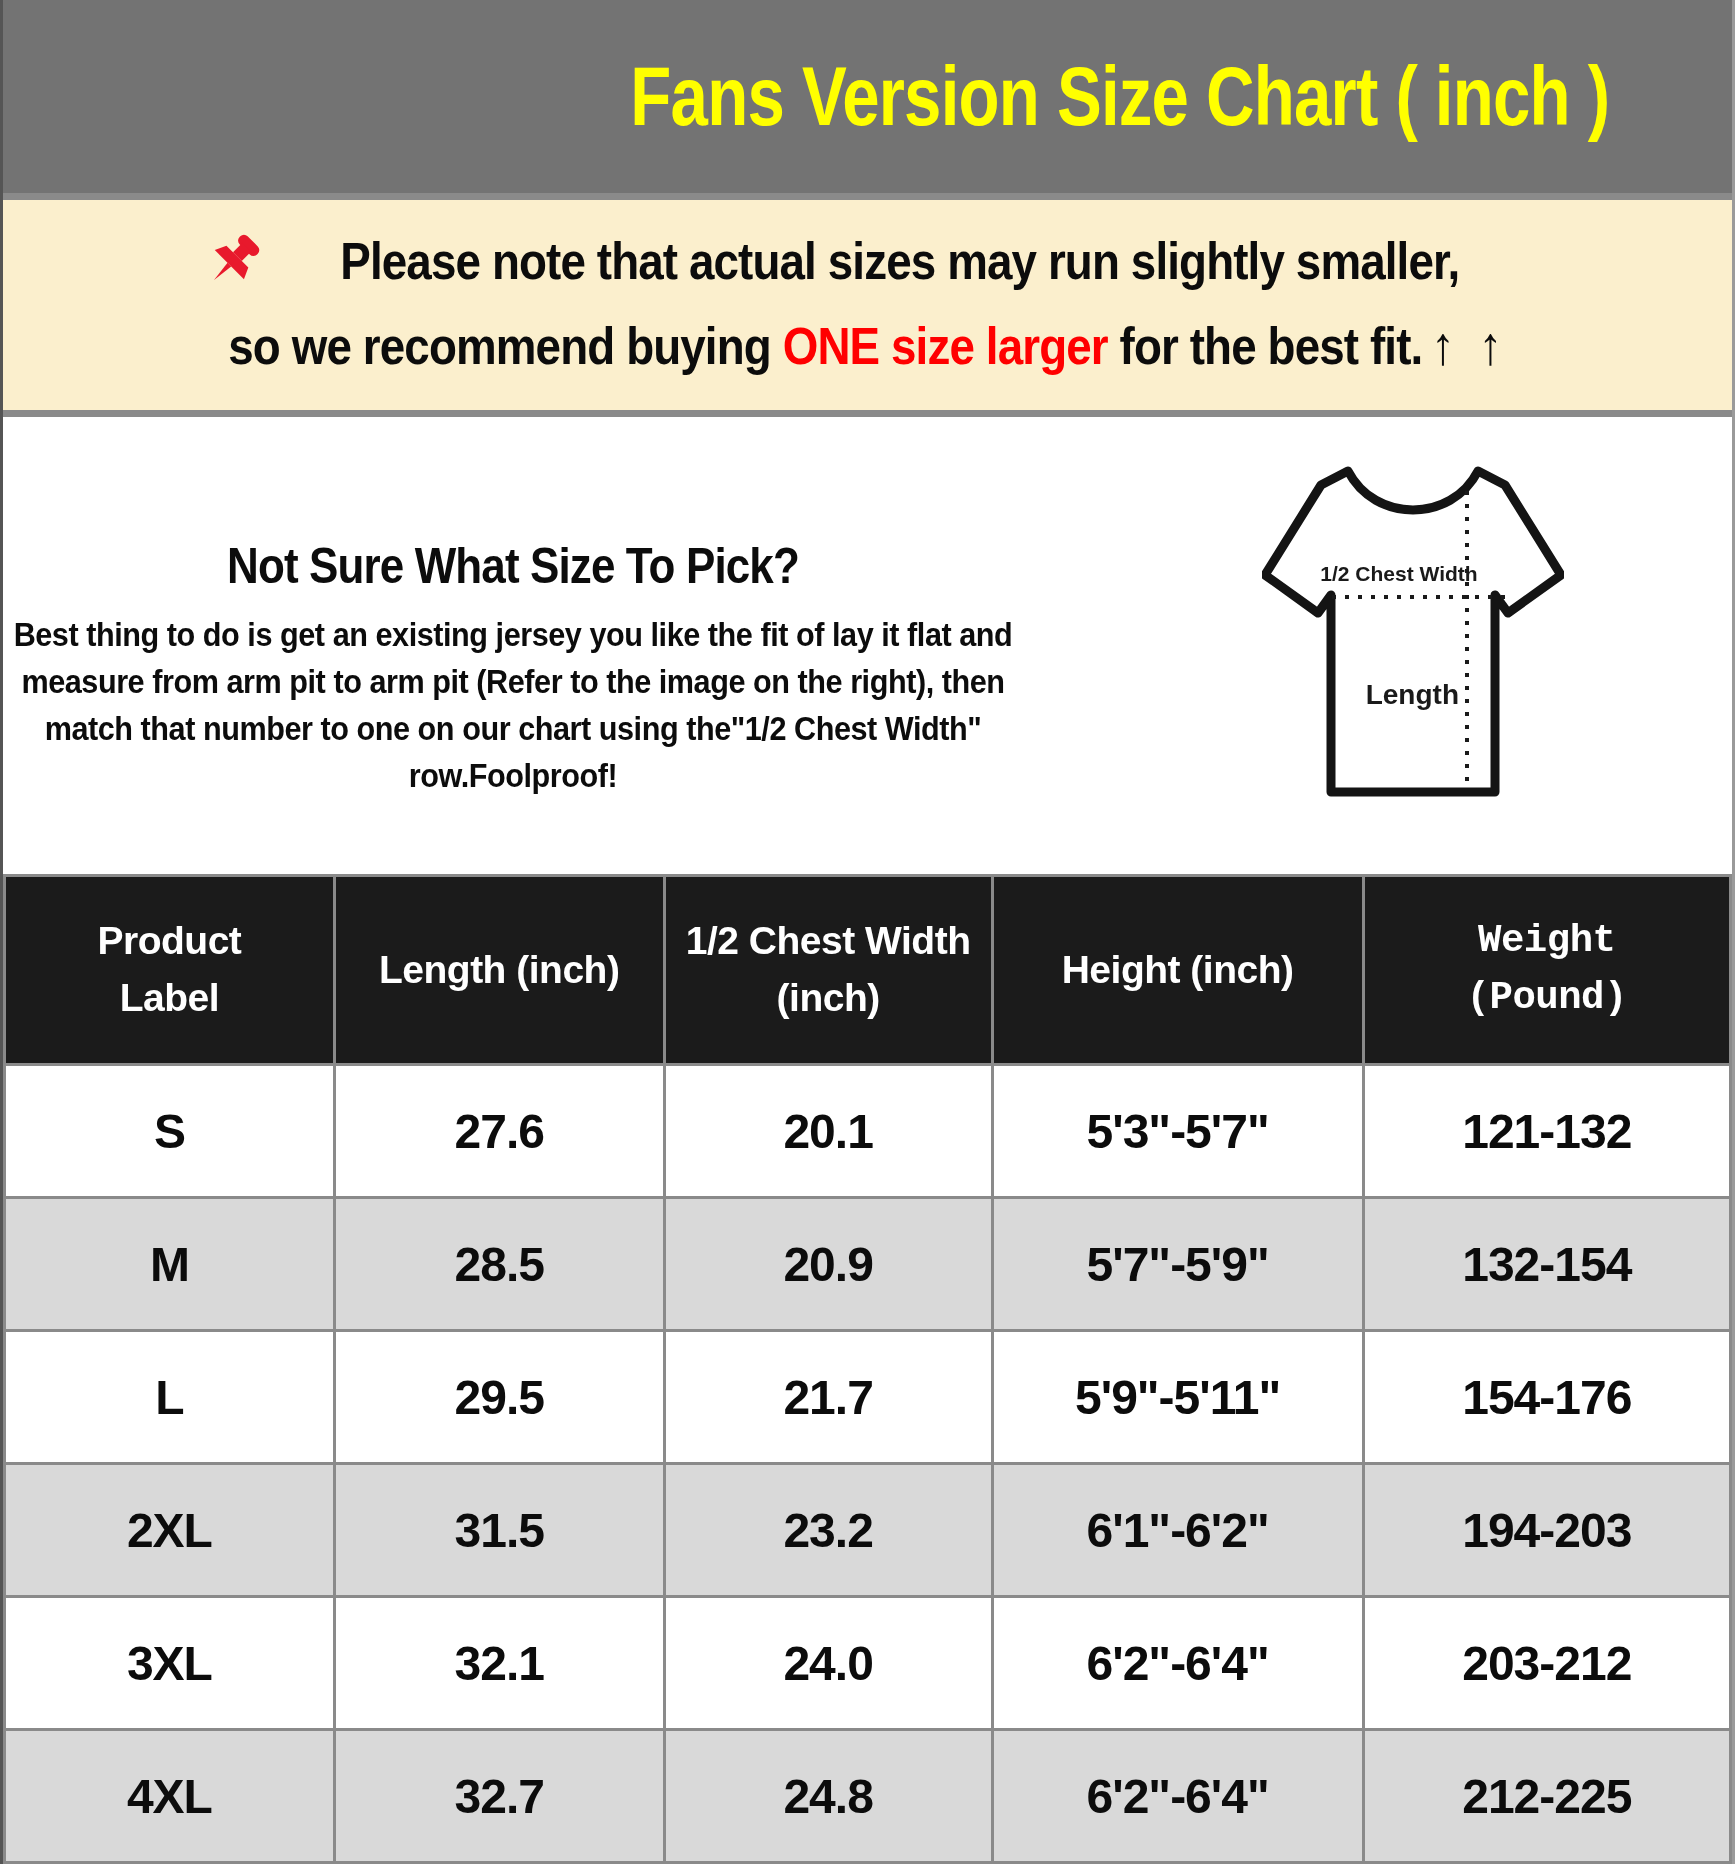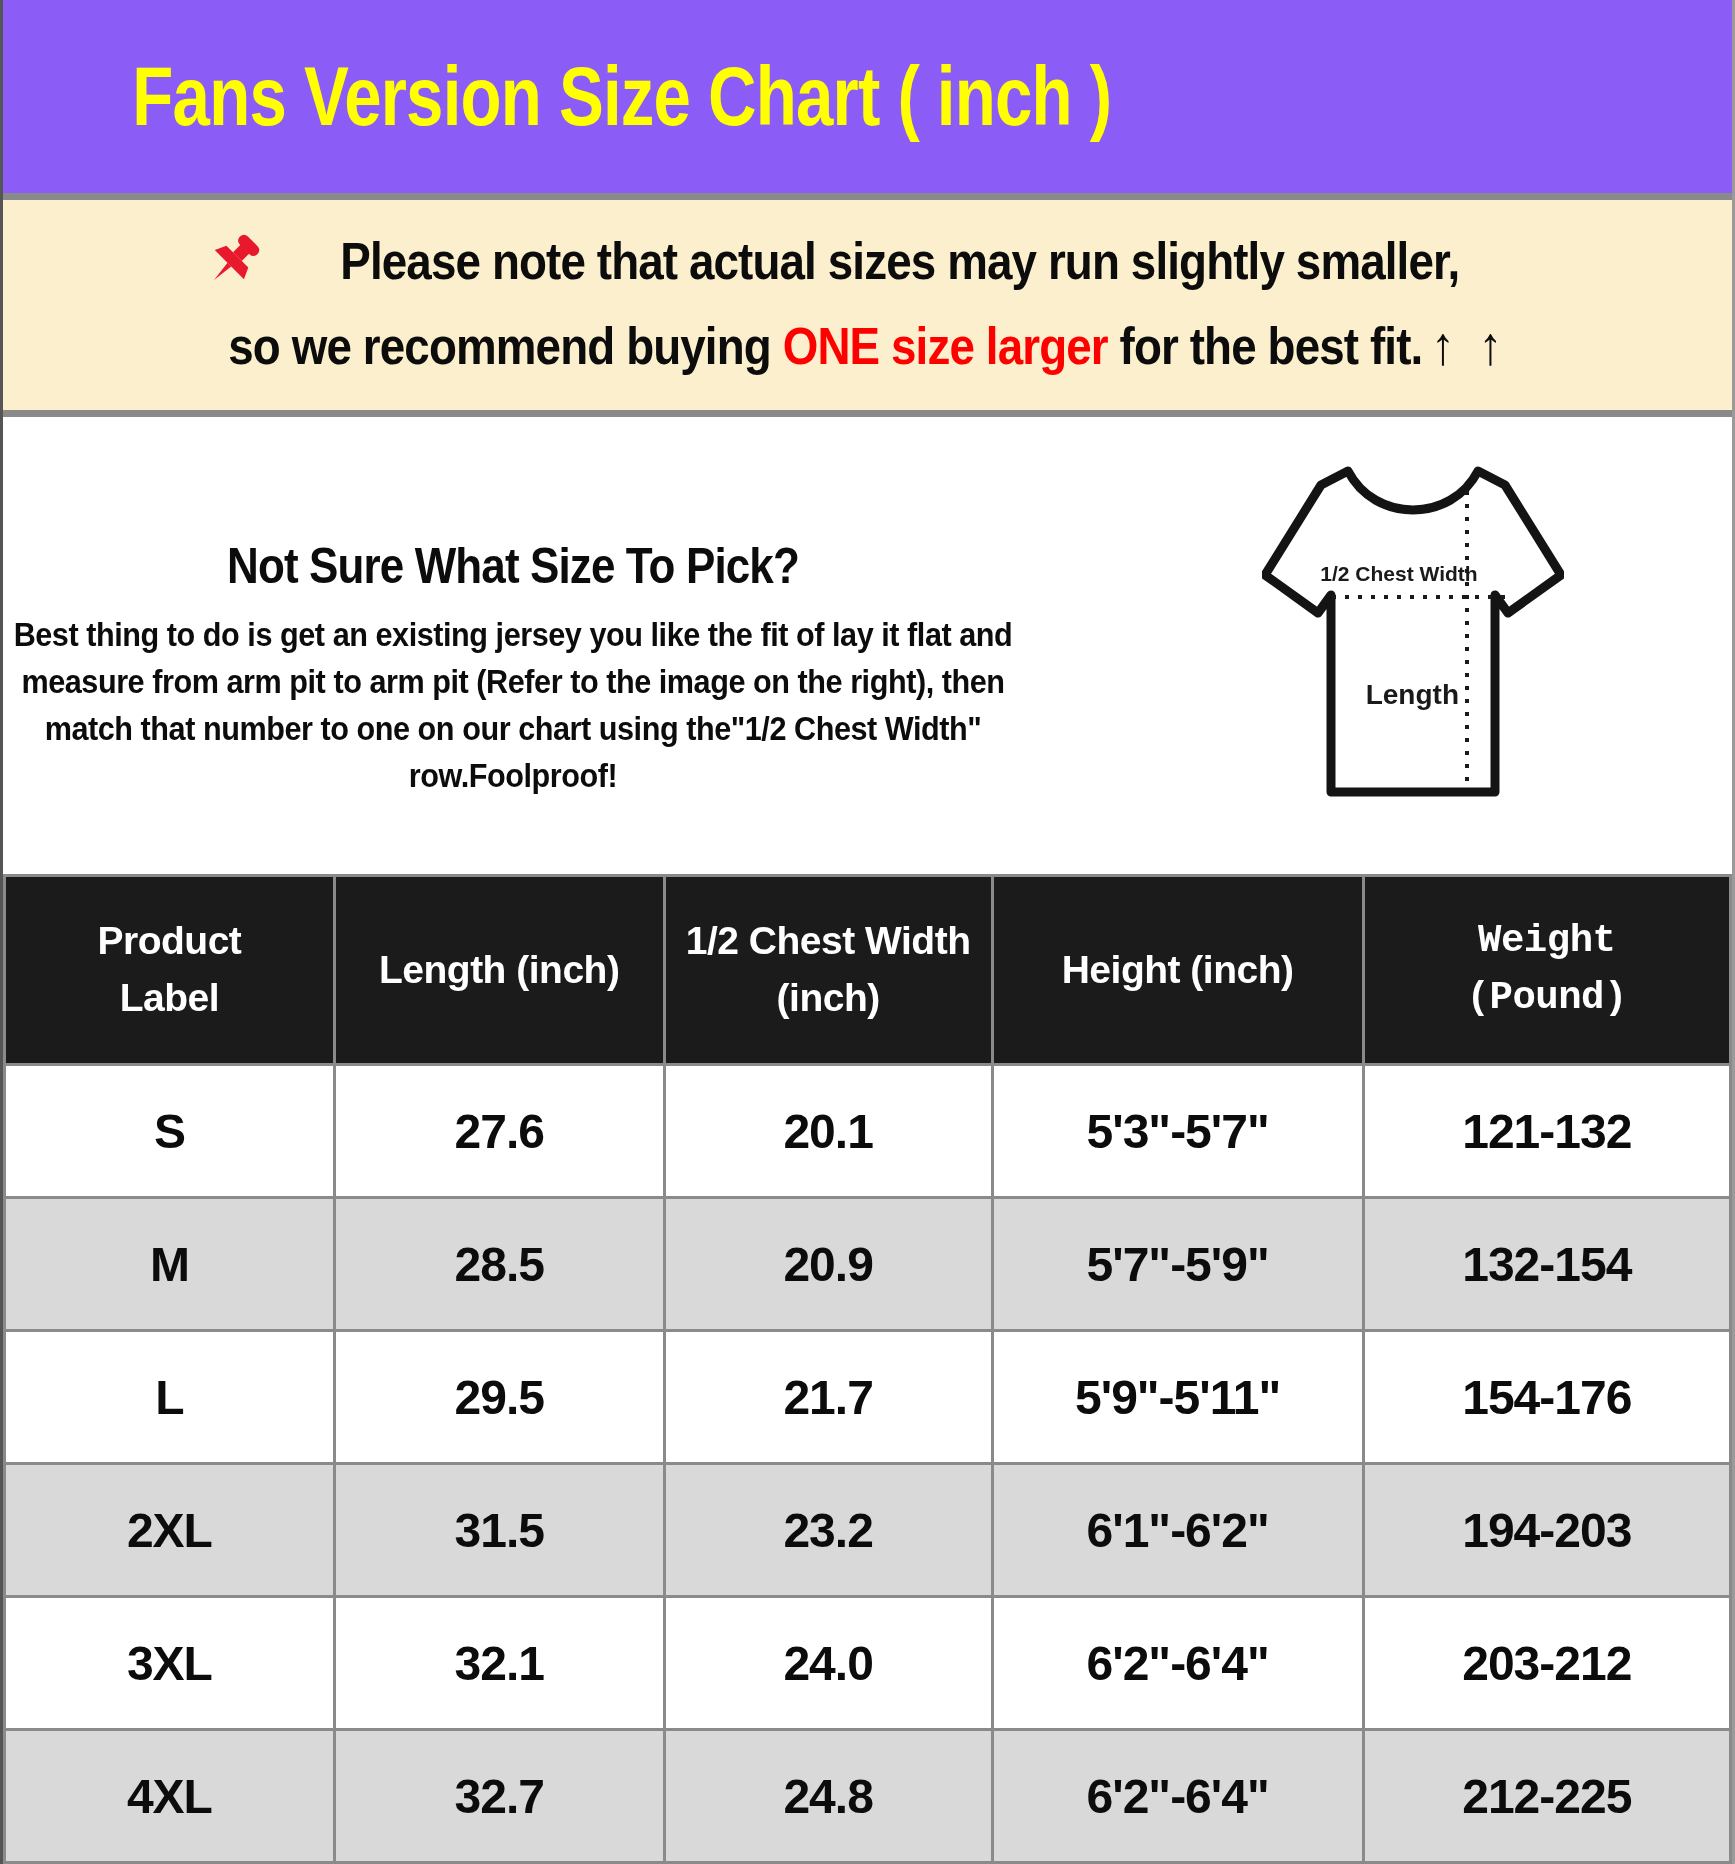--- a/index.html
+++ b/index.html
@@ -6,21 +6,21 @@
   .page {
     position:relative; width:1735px; height:1864px; margin:0 auto;
     font-family:"Liberation Sans", sans-serif; box-sizing:border-box;
     border-left:3px solid #555; border-right:3px solid #9a9a9a;
     display:flex; flex-direction:column; overflow:hidden; background:#fff;
   }
   .squeeze { display:inline-block; transform:scaleX(0.8); transform-origin:center; white-space:nowrap; }
   .squeeze88 { display:inline-block; transform:scaleX(0.88); transform-origin:center; white-space:nowrap; }
 
   
-  .title-bar { height:193px; background:#8b5cf6; display:flex; align-items:center; justify-content:flex-start; flex:0 0 auto;padding-left:7px; }
+  .title-bar { height:193px; background:#737373; display:flex; align-items:center; justify-content:flex-end; flex:0 0 auto;padding-left:7px; }
   .title { margin:0; color:#ffff00; font-size:84px; font-weight:bold; letter-spacing:-1px; }
 
   .hr { height:7px; background:#8a8a8a; flex:0 0 auto; }
 
   
   .note { height:210px; background:#fbefcd; text-align:center; padding-top:18px; box-sizing:border-box; flex:0 0 auto; }
   .note p { margin:0; font-size:52px; font-weight:bold; color:#0c0c0c; letter-spacing:-1px; }
   .note-line1 { height:86px; display:flex; align-items:center; justify-content:center; }
   .note-line2 { margin-top:10px !important; }
   .pin { width:66px; height:66px; margin-right:-2px; flex:0 0 auto; }

